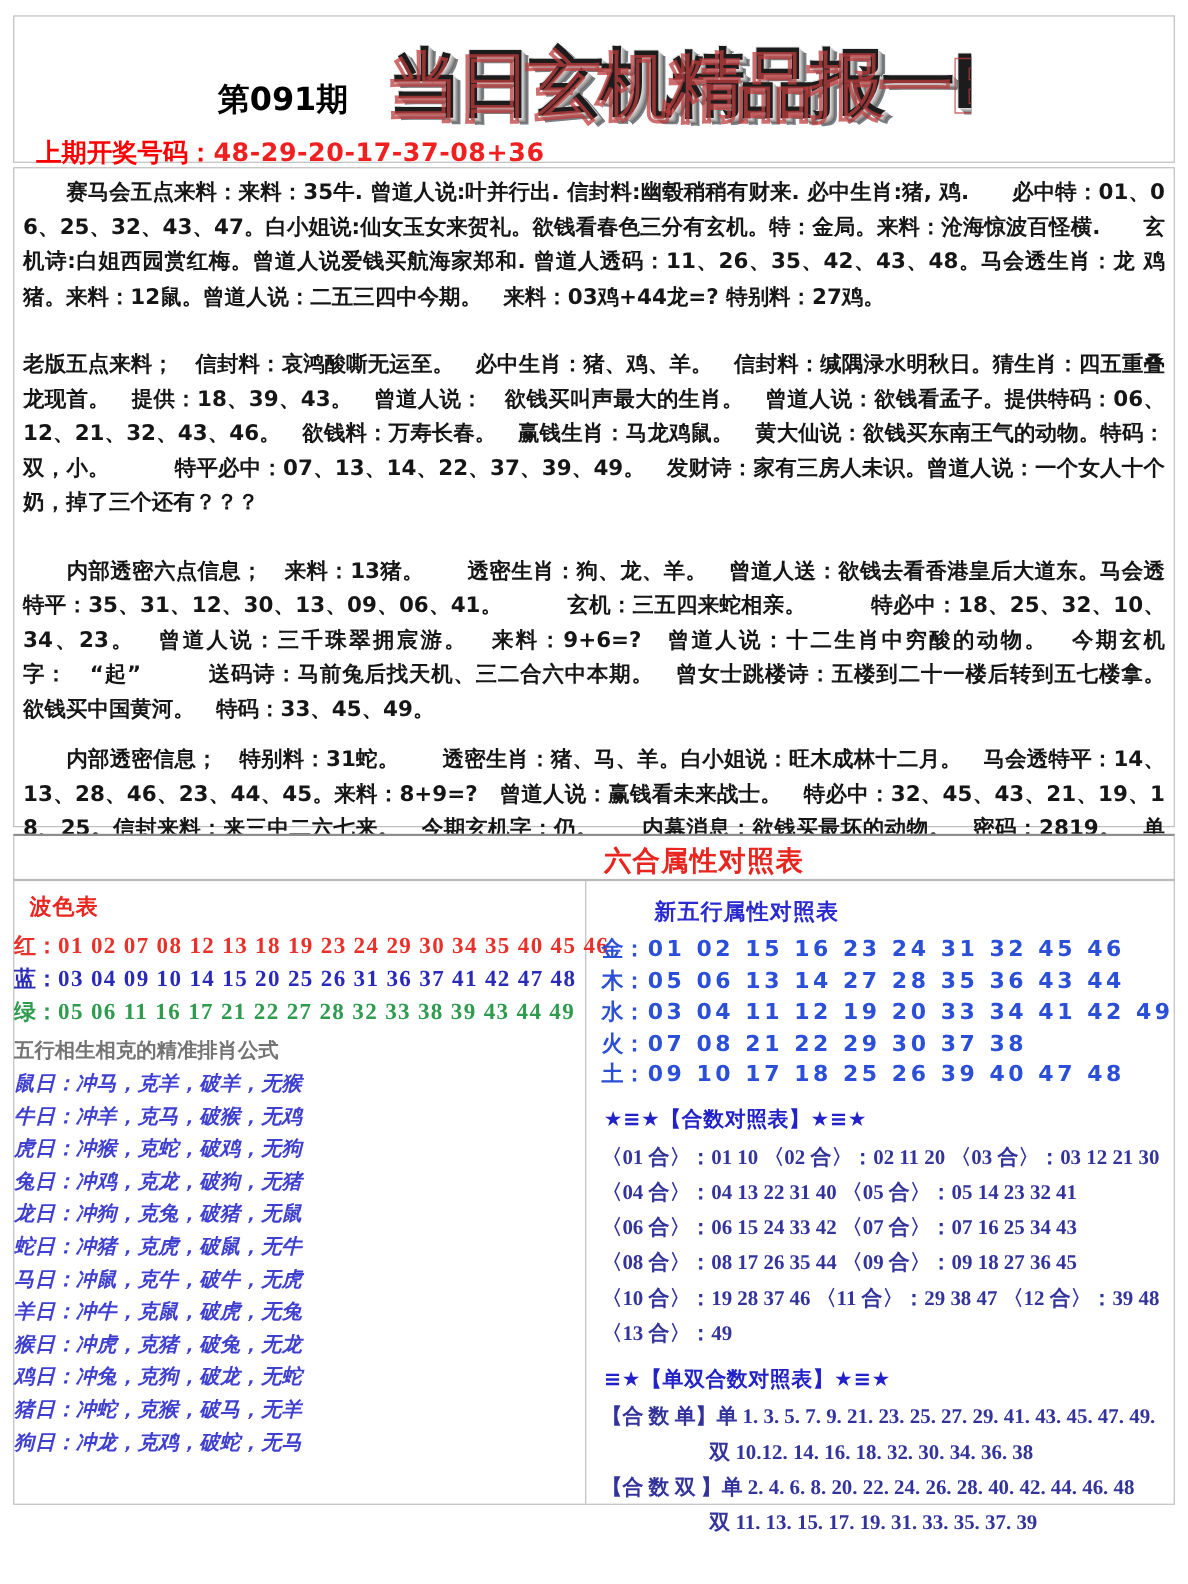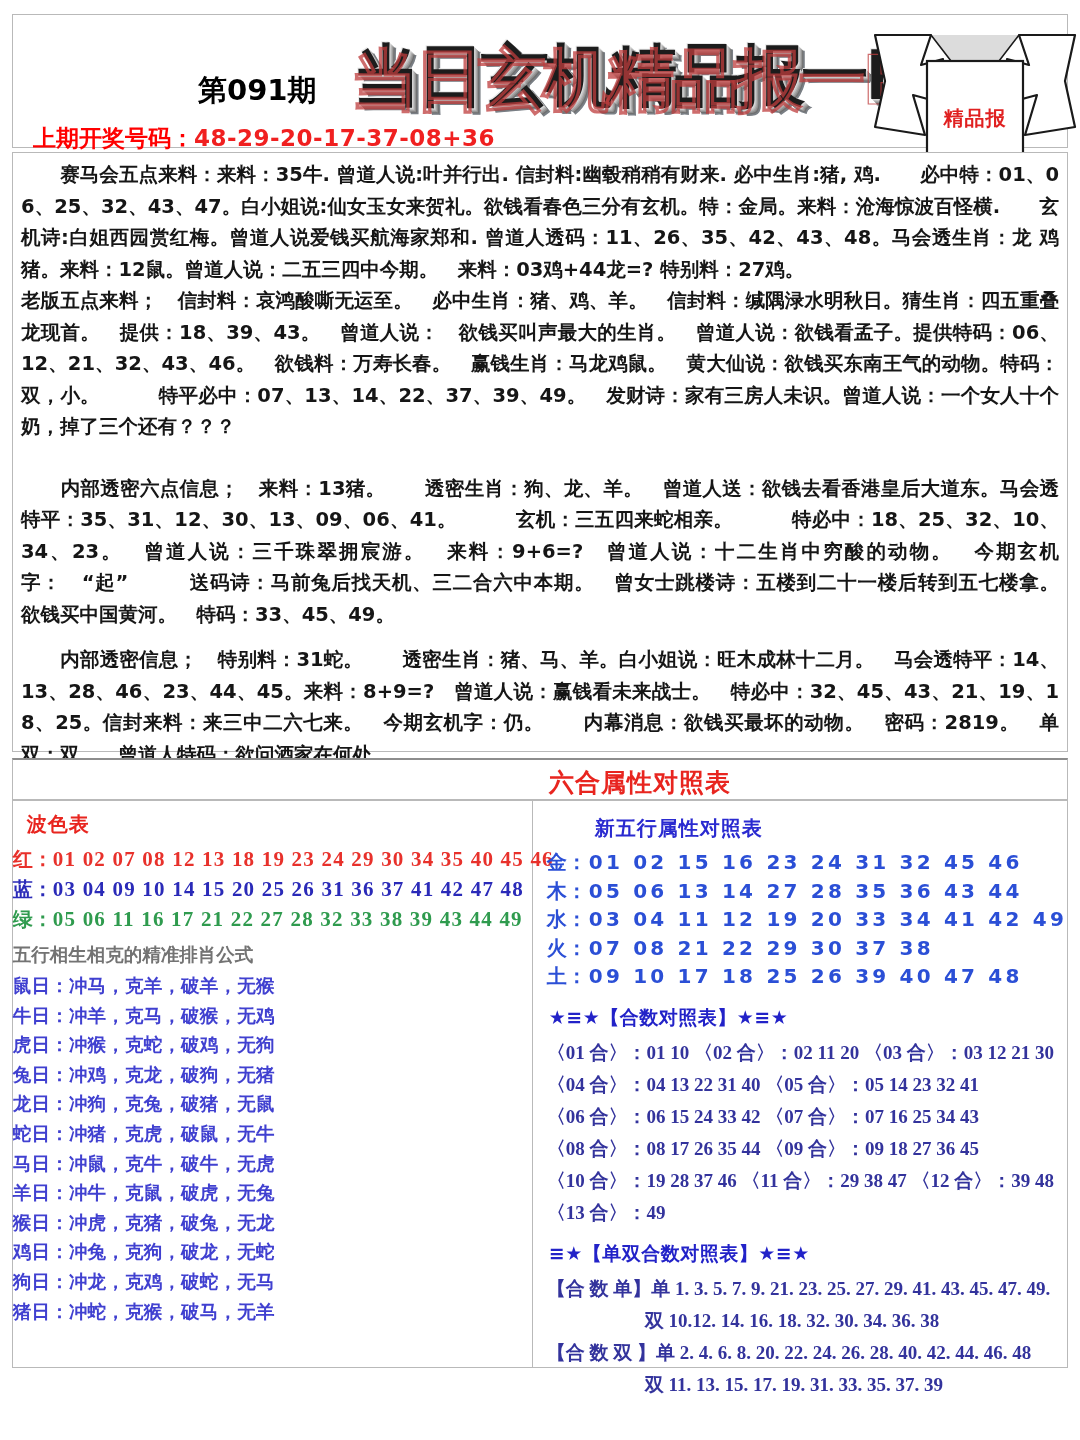--- a/index.html
+++ b/index.html
@@ -131,21 +131,21 @@
     font-size:19.5px;
     line-height:31.5px;
     color:#161616;
     text-align:justify;
     text-justify:inter-character;
     letter-spacing:0px;
     margin:0 0 14px 0;
     white-space:pre-wrap;
     word-break:break-all;
   }
-  .para.p1{margin-bottom:0;}
+  .para.p1{margin-bottom:30px;}
   .para.p2{margin-bottom:30px;}
   .para.p3{margin-bottom:14px;}
   .para.p4{margin-bottom:0px;}
 
   
   .section-header{
     position:absolute;
     left:12px; top:758px; right:12px;
     height:42px;
     border:1px solid #b9b9b9;
@@ -219,20 +219,21 @@
     letter-spacing:0px;
   }
   .formula-row{
     font-family:"DejaVu Sans","Liberation Sans",sans-serif;
     font-weight:bold;
     font-size:18.5px;
     line-height:29.6px;
     color:#4040d0;
     white-space:nowrap;
     letter-spacing:0.2px;
+    font-style:italic;
   }
 
   
   .wx-title{
     font-family:"DejaVu Sans","Liberation Sans",sans-serif;
     font-weight:bold;
     font-size:20px;
     color:#2a2ad0;
     margin:4px 0 6px 48px;
     letter-spacing:1px;
@@ -294,29 +295,20 @@
     <div class="prev-draw">
       <span class="label">上期开奖号码：</span><span class="nums">48-29-20-17-37-08+36</span>
     </div>
 
     <div class="title-art">
       <div class="t-shadow">当日玄机精品报一B</div>
       <div class="t-main">当日玄机精品报一B</div>
       <div class="t-red">当日玄机精品报一B</div>
     </div>
 
-    <div class="ribbon">
-      <svg width="212" height="128" viewBox="0 0 212 128">
-        <path d="M6 4 L62 4 L52 34 L74 28 L66 70 L44 64 L56 104 L6 96 L16 50 Z" fill="#ffffff" stroke="#1a1a1a" stroke-width="2.2" stroke-linejoin="round"></path>
-        <path d="M206 4 L150 4 L160 34 L138 28 L146 70 L168 64 L156 104 L206 96 L196 50 Z" fill="#ffffff" stroke="#1a1a1a" stroke-width="2.2" stroke-linejoin="round"></path>
-        <path d="M62 4 L82 30 L130 30 L150 4" fill="#dcdcdc" stroke="#1a1a1a" stroke-width="1.6"></path>
-        <rect x="58" y="30" width="96" height="96" fill="#ffffff" stroke="#1a1a1a" stroke-width="2.2"></rect>
-      </svg>
-      <div class="ribbon-label">精品报</div>
-    </div>
   </div>
 
   <div class="body-box">
     <p class="para p1">　　赛马会五点来料：来料：35牛. 曾道人说:叶并行出. 信封料:幽毂稍稍有财来. 必中生肖:猪, 鸡.　　必中特：01、06、25、32、43、47。白小姐说:仙女玉女来贺礼。欲钱看春色三分有玄机。特：金局。来料：沧海惊波百怪横.　　玄机诗:白姐西园赏红梅。曾道人说爱钱买航海家郑和. 曾道人透码：11、26、35、42、43、48。马会透生肖：龙 鸡 猪。来料：12鼠。曾道人说：二五三四中今期。　来料：03鸡+44龙=? 特别料：27鸡。</p>
     <p class="para p2">老版五点来料；　信封料：哀鸿酸嘶无运至。　必中生肖：猪、鸡、羊。　信封料：缄隅渌水明秋日。猜生肖：四五重叠龙现首。　提供：18、39、43。　曾道人说：　欲钱买叫声最大的生肖。　曾道人说：欲钱看孟子。提供特码：06、12、21、32、43、46。　欲钱料：万寿长春。　赢钱生肖：马龙鸡鼠。　黄大仙说：欲钱买东南王气的动物。特码：双，小。　　　特平必中：07、13、14、22、37、39、49。　发财诗：家有三房人未识。曾道人说：一个女人十个奶，掉了三个还有？？？</p>
     <p class="para p3">　　内部透密六点信息；　来料：13猪。　　透密生肖：狗、龙、羊。　曾道人送：欲钱去看香港皇后大道东。马会透特平：35、31、12、30、13、09、06、41。　　　玄机：三五四来蛇相亲。　　　特必中：18、25、32、10、34、23。　曾道人说：三千珠翠拥宸游。　来料：9+6=?　曾道人说：十二生肖中穷酸的动物。　今期玄机字：　“起”　　　送码诗：马前兔后找天机、三二合六中本期。　曾女士跳楼诗：五楼到二十一楼后转到五七楼拿。　欲钱买中国黄河。　特码：33、45、49。</p>
     <p class="para p4">　　内部透密信息；　特别料：31蛇。　　透密生肖：猪、马、羊。白小姐说：旺木成林十二月。　马会透特平：14、13、28、46、23、44、45。来料：8+9=?　曾道人说：赢钱看未来战士。　特必中：32、45、43、21、19、18、25。信封来料：来三中二六七来。　今期玄机字：仍。　　内幕消息：欲钱买最坏的动物。　密码：2819。　单双：双。　曾道人特码：欲问酒家在何处。</p>
   </div>
 
   <div class="section-header">
@@ -344,22 +336,22 @@
       <div class="formula-row">鼠日：冲马，克羊，破羊，无猴</div>
       <div class="formula-row">牛日：冲羊，克马，破猴，无鸡</div>
       <div class="formula-row">虎日：冲猴，克蛇，破鸡，无狗</div>
       <div class="formula-row">兔日：冲鸡，克龙，破狗，无猪</div>
       <div class="formula-row">龙日：冲狗，克兔，破猪，无鼠</div>
       <div class="formula-row">蛇日：冲猪，克虎，破鼠，无牛</div>
       <div class="formula-row">马日：冲鼠，克牛，破牛，无虎</div>
       <div class="formula-row">羊日：冲牛，克鼠，破虎，无兔</div>
       <div class="formula-row">猴日：冲虎，克猪，破兔，无龙</div>
       <div class="formula-row">鸡日：冲兔，克狗，破龙，无蛇</div>
+      <div class="formula-row">猪日：冲蛇，克猴，破马，无羊</div>
       <div class="formula-row">狗日：冲龙，克鸡，破蛇，无马</div>
-      <div class="formula-row">猪日：冲蛇，克猴，破马，无羊</div>
     </div>
 
     <div class="col-right">
 
       <div class="wx-title">新五行属性对照表</div>
 
       <div class="wx-row">
         <span class="k">金：</span><span class="v">01 02 15 16 23 24 31 32 45 46</span>
       </div>
       <div class="wx-row">

